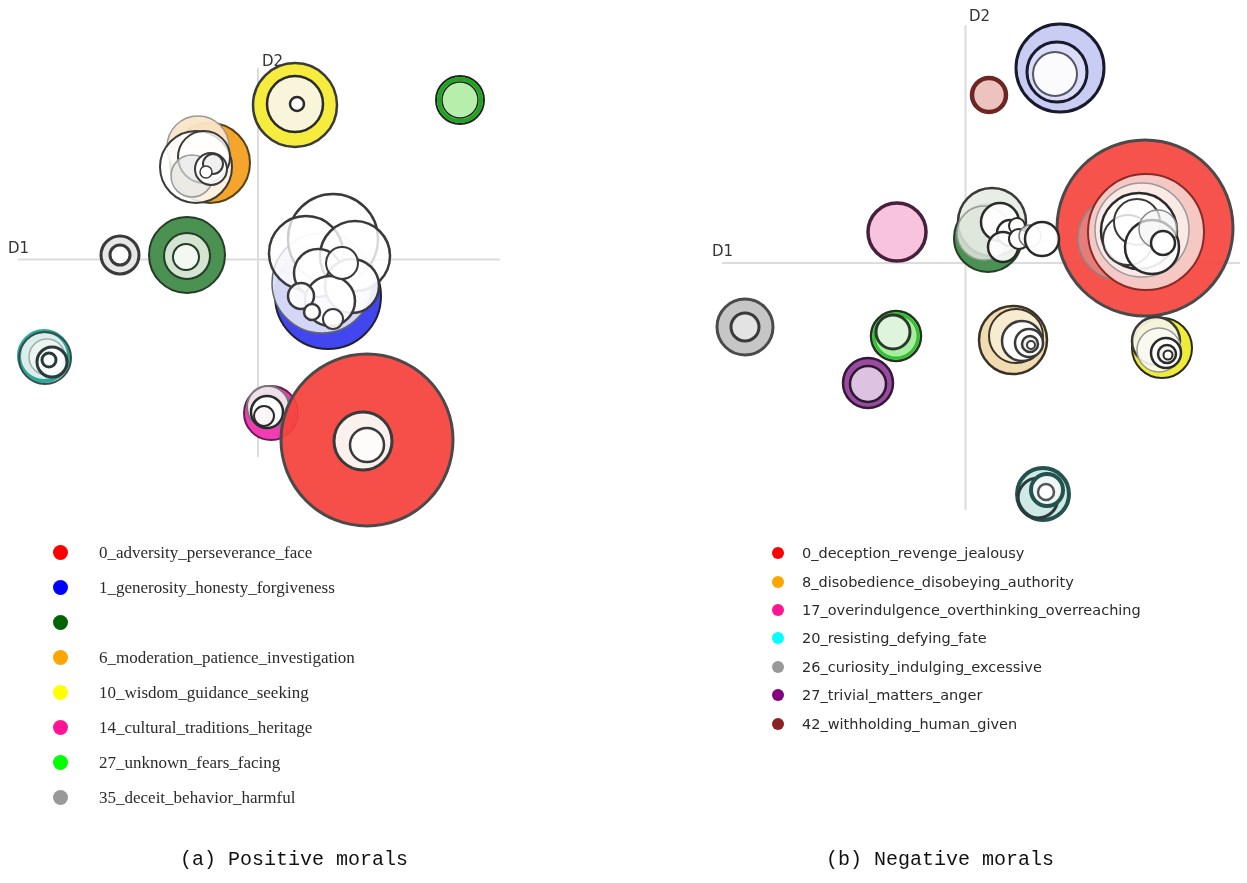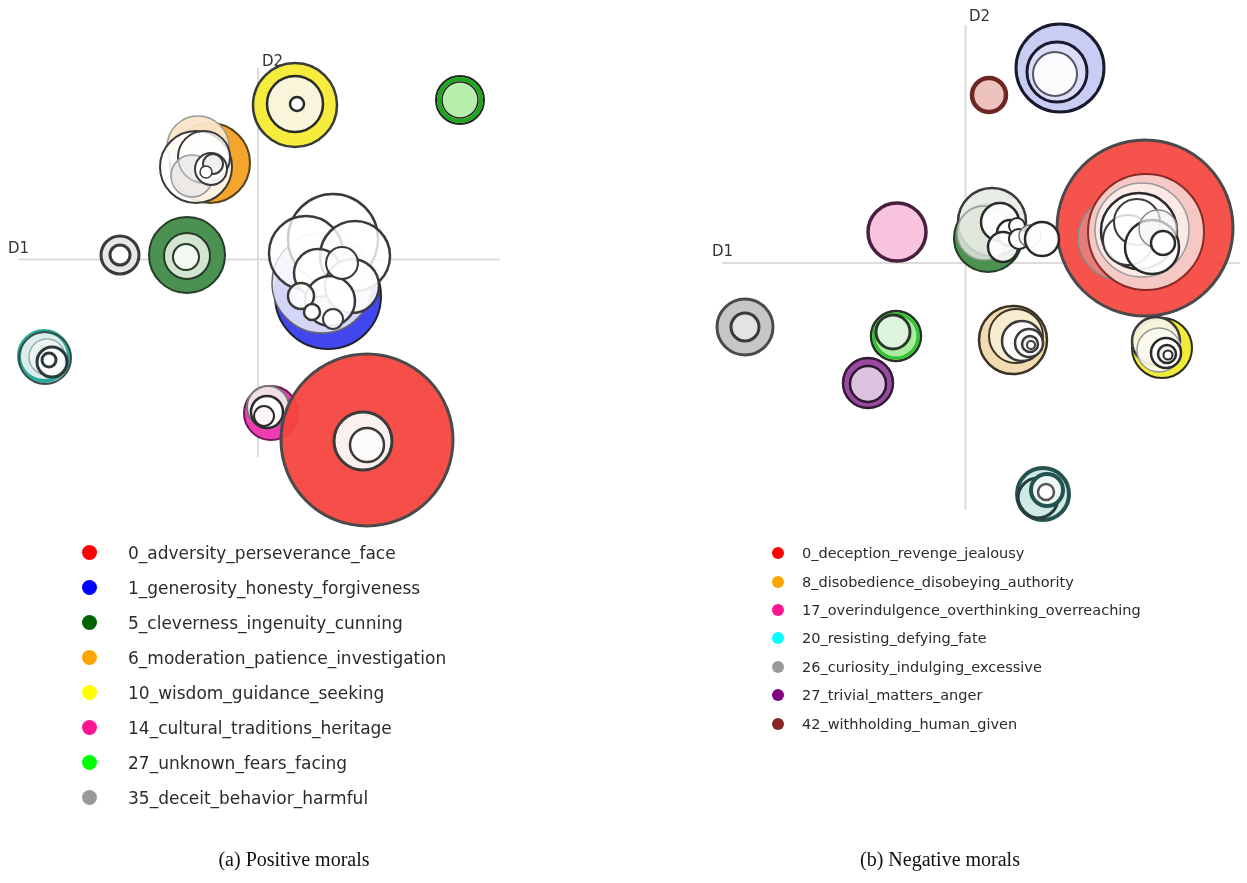--- a/index.html
+++ b/index.html
@@ -9,23 +9,23 @@
   .legend{position:absolute;}
   .legend-row{display:flex;align-items:center;}
   .legend-a .legend-row{height:35px;}
   .legend-b .legend-row{height:28.4px;}
   .legend-dot{border-radius:50%;flex:0 0 auto;}
   .legend-a .legend-dot{width:15px;height:15px;margin-right:31px;}
   .legend-b .legend-dot{width:12px;height:12px;margin-right:18px;}
   .legend-label{color:#2b2b2b;white-space:nowrap;}
   .legend-a .legend-label{font-size:17px;}
   .legend-b .legend-label{font-size:14.5px;}
-  .legend-a{left:82px;top:535px;}
+  .legend-a{left:53px;top:535px;font-family:Liberation Serif, serif;}
   .legend-b{left:772px;top:539px;}
-  .caption{position:absolute;width:300px;text-align:center;font-family:Liberation Serif, serif;font-size:20px;color:#111111;}
+  .caption{position:absolute;width:300px;text-align:center;font-family:Liberation Mono, monospace;font-size:20px;color:#111111;}
   .caption-a{left:144px;top:848px;}
   .caption-b{left:790px;top:848px;}
 </style>
 </head>
 <body>
 
 <div class="canvas">
   <svg class="charts-svg" id="charts-svg" width="1247" height="535" viewBox="0 0 1247 535" xmlns="http://www.w3.org/2000/svg">
       <g>
         <line x1="18" y1="259.5" x2="500" y2="259.5" stroke="#dcdcdc" stroke-width="2"></line>
@@ -136,21 +136,20 @@
       <div class="legend-row">
         <span class="legend-dot" style="background: rgb(255, 0, 0);"></span>
         <span class="legend-label">0_adversity_perseverance_face</span>
       </div>
       <div class="legend-row">
         <span class="legend-dot" style="background: rgb(0, 0, 255);"></span>
         <span class="legend-label">1_generosity_honesty_forgiveness</span>
       </div>
       <div class="legend-row">
         <span class="legend-dot" style="background: rgb(0, 100, 0);"></span>
-        <span class="legend-label">5_cleverness_ingenuity_cunning</span>
       </div>
       <div class="legend-row">
         <span class="legend-dot" style="background: rgb(255, 165, 0);"></span>
         <span class="legend-label">6_moderation_patience_investigation</span>
       </div>
       <div class="legend-row">
         <span class="legend-dot" style="background: rgb(255, 255, 0);"></span>
         <span class="legend-label">10_wisdom_guidance_seeking</span>
       </div>
       <div class="legend-row">

